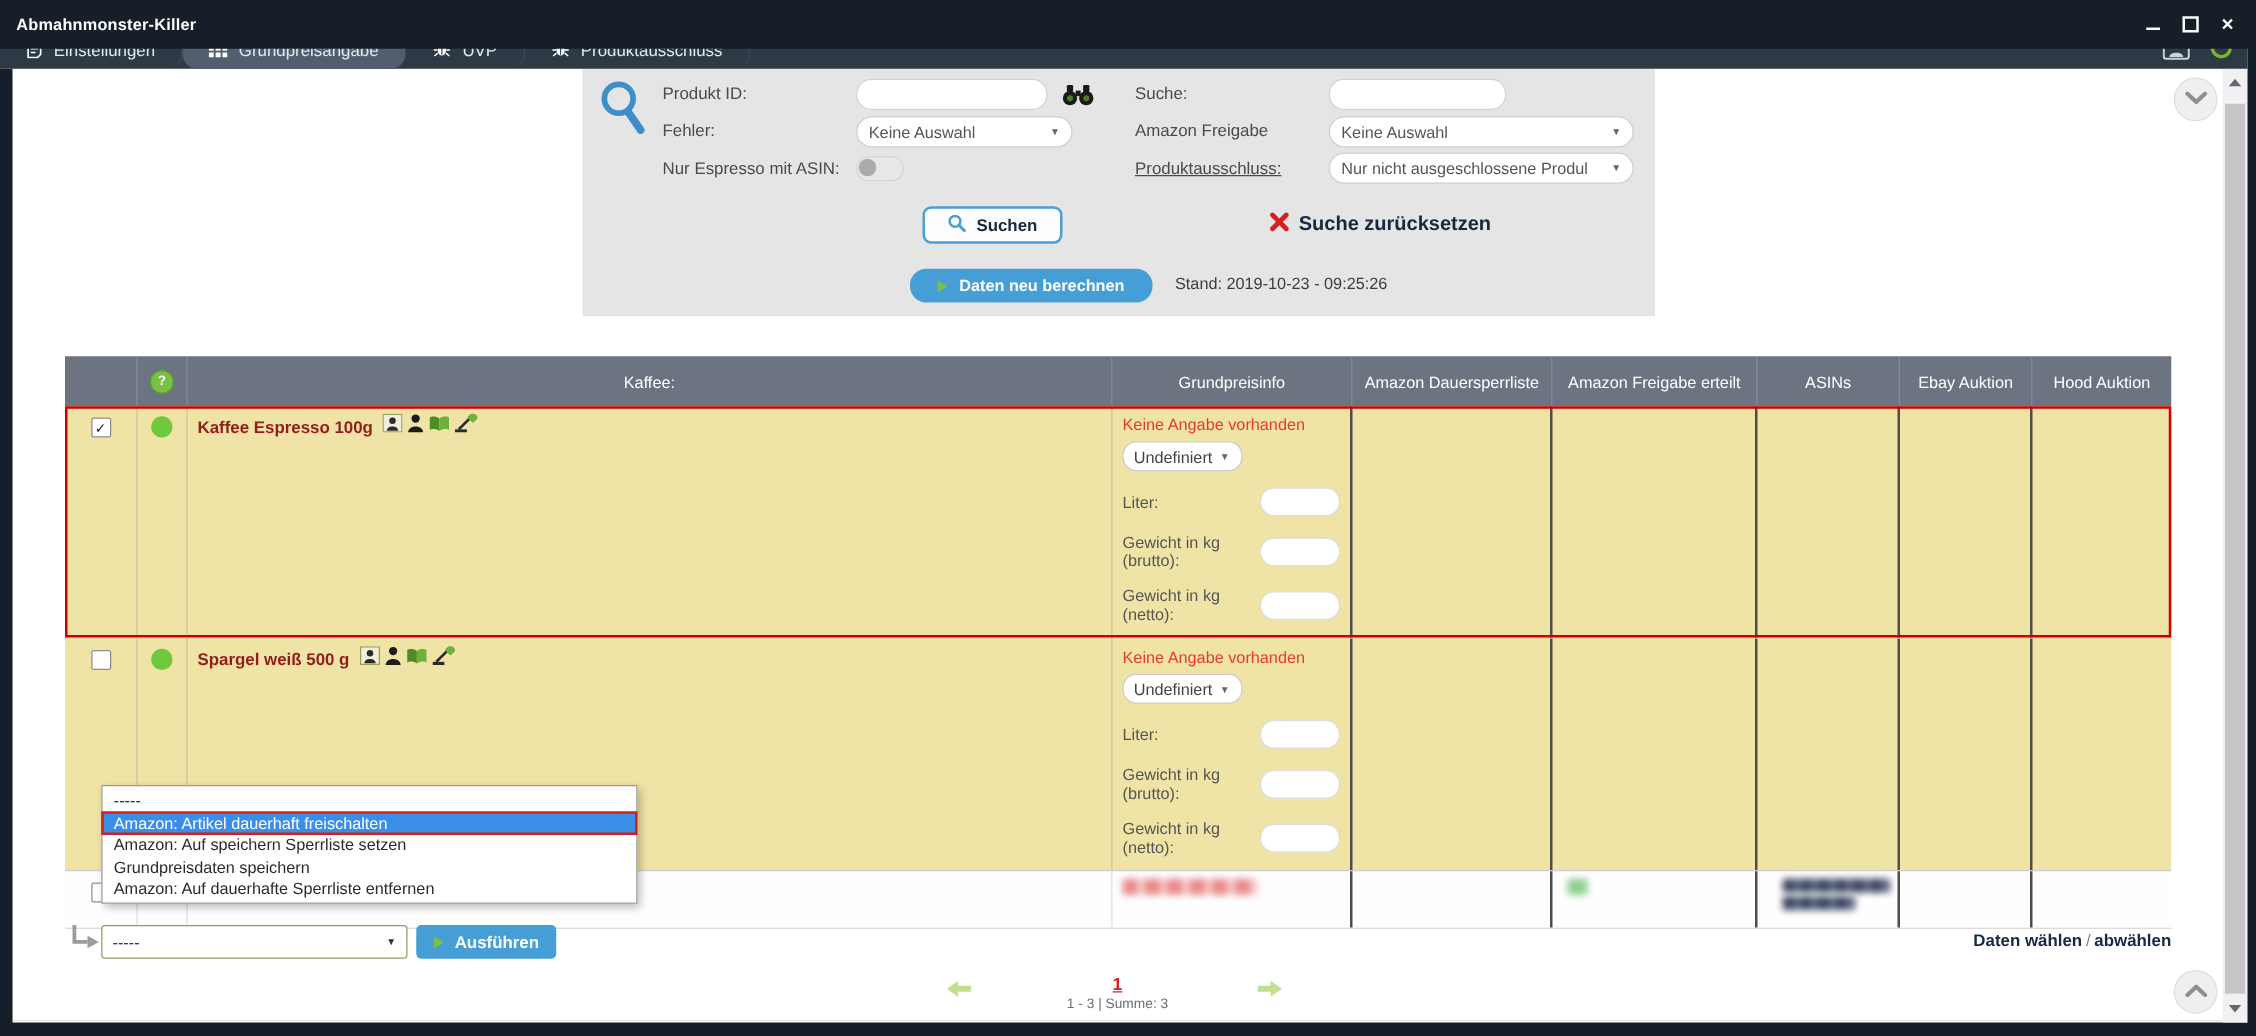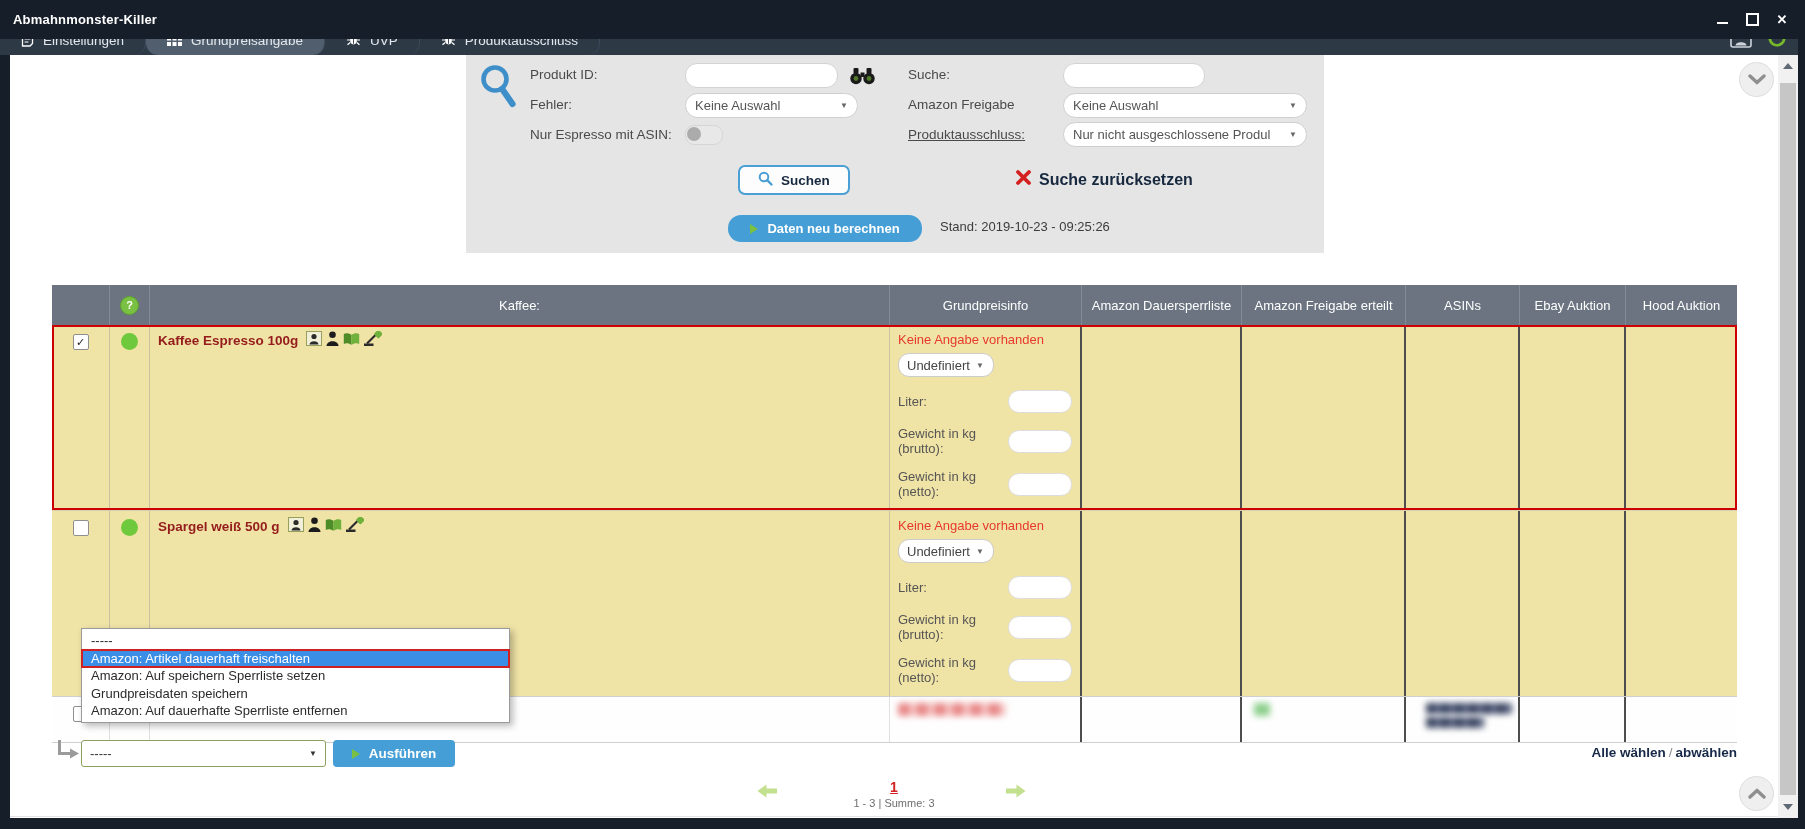--- a/index.html
+++ b/index.html
@@ -100,21 +100,21 @@
   
   .action-dropdown{position:absolute;left:81px;top:628px;width:427px;background:#fff;border:1px solid #9a9a9a;
                    box-shadow:3px 3px 7px rgba(0,0,0,.28);z-index:60;padding:3px 0 2px 0;}
   .ad-item{font-size:13px;color:#2b2b2b;padding:1px 9px;line-height:15.5px;white-space:nowrap;cursor:pointer;}
   .ad-item.selected{background:#3a8ee6;color:#fff;outline:2px solid #d21f1f;outline-offset:-1px;}
   
   .elbow{position:absolute;left:55px;top:740px;z-index:30;}
   .action-select{box-sizing:border-box;position:absolute;left:81px;top:740px;width:245px;height:27px;background:#fff;
                  border:1px solid #89a15d;border-radius:3px;display:flex;align-items:center;padding:0 8px;
                  font-size:13px;color:#333;z-index:30;cursor:pointer;}
-  .btn-execute{box-sizing:border-box;position:absolute;left:333px;top:740px;width:122px;height:27px;background:#459fd6;
+  .btn-execute{box-sizing:border-box;position:absolute;left:333px;top:740px;width:112px;height:27px;background:#459fd6;
                border:none;border-radius:4px;display:flex;align-items:center;justify-content:center;gap:9px;
                font-size:13.5px;font-weight:bold;color:#fff;z-index:30;cursor:pointer;}
   .select-all{position:absolute;right:68px;top:745px;font-size:13.5px;font-weight:bold;color:#172948;z-index:30;cursor:pointer;}
   .select-all .sep{color:#8a8a8a;font-weight:normal;padding:0 3px;}
   
   .pg-arrow{position:absolute;top:784px;cursor:pointer;z-index:30;}
   .pg-arrow.left{left:757px;}
   .pg-arrow.right{left:1006px;}
   .pg-page{position:absolute;left:884px;top:779px;width:20px;text-align:center;color:#d02020;font-weight:bold;
            font-size:14px;text-decoration:underline;z-index:30;cursor:pointer;}
@@ -439,21 +439,21 @@
       </svg></span>
   <div class="action-select">
     <span class="val" style="flex:1;">-----</span>
     <span class="dd-arrow" style="color:#333;">▼</span>
   </div>
   <button class="btn-execute">
     <span class="play-tri"></span>
     <span>Ausführen</span>
   </button>
   <div class="select-all">
-    <span>Alle wählen</span><span class="sep">/</span><span>abwählen</span>
+    <span>Daten wählen</span><span class="sep">/</span><span>abwählen</span>
   </div>
 
   <span class="pg-arrow left"><svg width="20" height="14" viewBox="0 0 20 14">
         <path d="M20 4.6 H9.5 V0.5 L0.5 7 L9.5 13.5 V9.4 H20 Z" fill="#c3e08e"></path>
       </svg></span>
   <span class="pg-page">1</span>
   <span class="pg-arrow right"><svg width="20" height="14" viewBox="0 0 20 14">
         <path d="M0 4.6 H10.5 V0.5 L19.5 7 L10.5 13.5 V9.4 H0 Z" fill="#c3e08e"></path>
       </svg></span>
   <span class="pg-summary">1 - 3 | Summe: 3</span>

